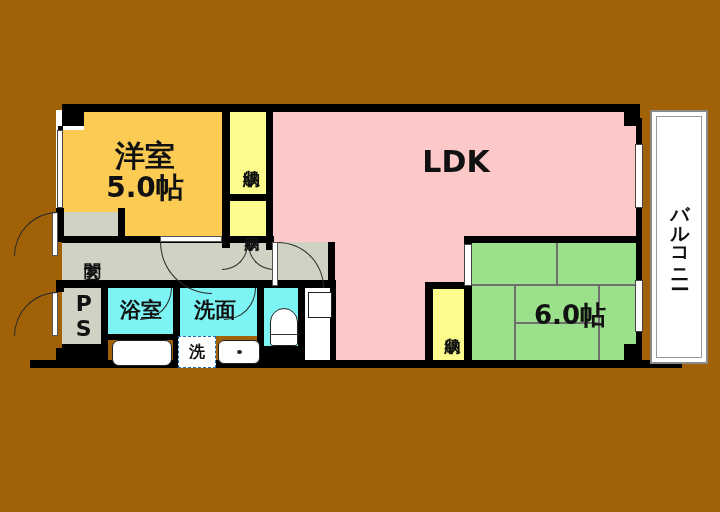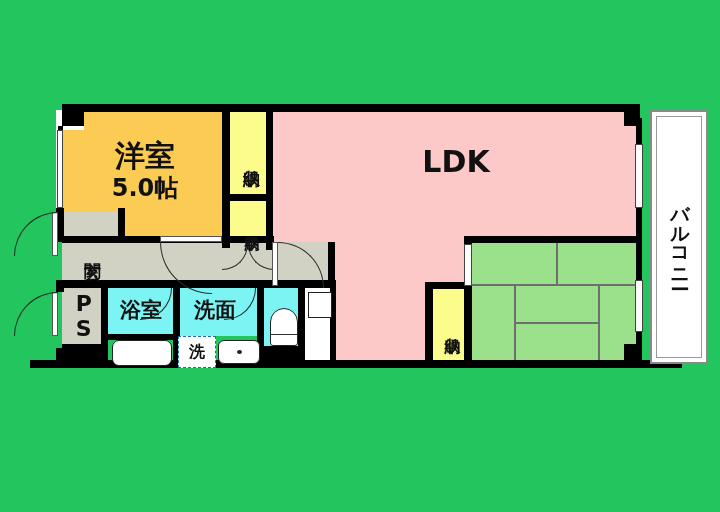--- a/index.html
+++ b/index.html
@@ -1,18 +1,18 @@
 <!DOCTYPE html>
 <html><head>
 <meta charset="utf-8">
 <style>
   html,body{margin:0;padding:0;background:#ffffff;}
   body{width:720px;height:512px;overflow:hidden;
        font-family:"DejaVu Sans","Liberation Sans",sans-serif;}
-  #plan{position:relative;width:720px;height:512px;background:#22c55e;}
+  #plan{position:relative;width:720px;height:512px;background:#a16207;}
 
   
   .b{position:absolute;box-sizing:border-box;}
 
   
   .wall{background:#000000;}
 
   
   .room{position:absolute;box-sizing:border-box;}
 
@@ -168,24 +168,25 @@
   <div class="dashed" style="left:178px;top:336px;width:38px;height:32px;"></div>
   <div class="fixt" style="left:218px;top:340px;width:42px;height:24px;border-radius:6px;"></div>
   <div class="b" style="left:237px;top:350px;width:5px;height:4px;background:#222;border-radius:50%;"></div>
 
   <div class="fixt" style="left:270px;top:308px;width:28px;height:38px;border-radius:14px 14px 3px 3px;"></div>
   <div class="hair" style="left:270px;top:334px;width:28px;height:1.4px;background:#333;"></div>
 
   <div class="fixt" style="left:308px;top:292px;width:24px;height:26px;"></div>
 
   <div class="lbl fx-26" style="left:100px;top:140px;width:90px;height:32px;font-size:30px;">洋室</div>
-  <div class="lbl fx-26" style="left:100px;top:172px;width:90px;height:32px;font-size:24px;">5.0帖</div>
+  <div class="lbl fx-26" style="left:100px;top:172px;width:90px;height:32px;font-size:28px;">5.0帖</div>
 
   <div class="lbl" style="left:396px;top:146px;width:120px;height:32px;font-size:30px;">LDK</div>
 
+  <div class="lbl" style="left:516px;top:300px;width:108px;height:30px;font-size:26px;">6.0帖</div>
 
   <div class="lbl vert" style="left:234px;top:128px;width:34px;height:56px;font-size:17px;">収納</div>
   <div class="lbl vert" style="left:234px;top:202px;width:34px;height:44px;font-size:15px;">収納</div>
   <div class="lbl vert" style="left:436px;top:300px;width:32px;height:50px;font-size:16px;">収納</div>
 
   <div class="lbl vert" style="left:72px;top:222px;width:40px;height:56px;font-size:17px;">玄関</div>
   <div class="lbl" style="left:66px;top:294px;width:34px;height:44px;font-size:22px;writing-mode:vertical-rl;text-orientation:upright;">PS</div>
 
   <div class="lbl" style="left:182px;top:296px;width:66px;height:30px;font-size:21px;">洗面</div>
   <div class="lbl" style="left:110px;top:296px;width:62px;height:30px;font-size:21px;">浴室</div>

